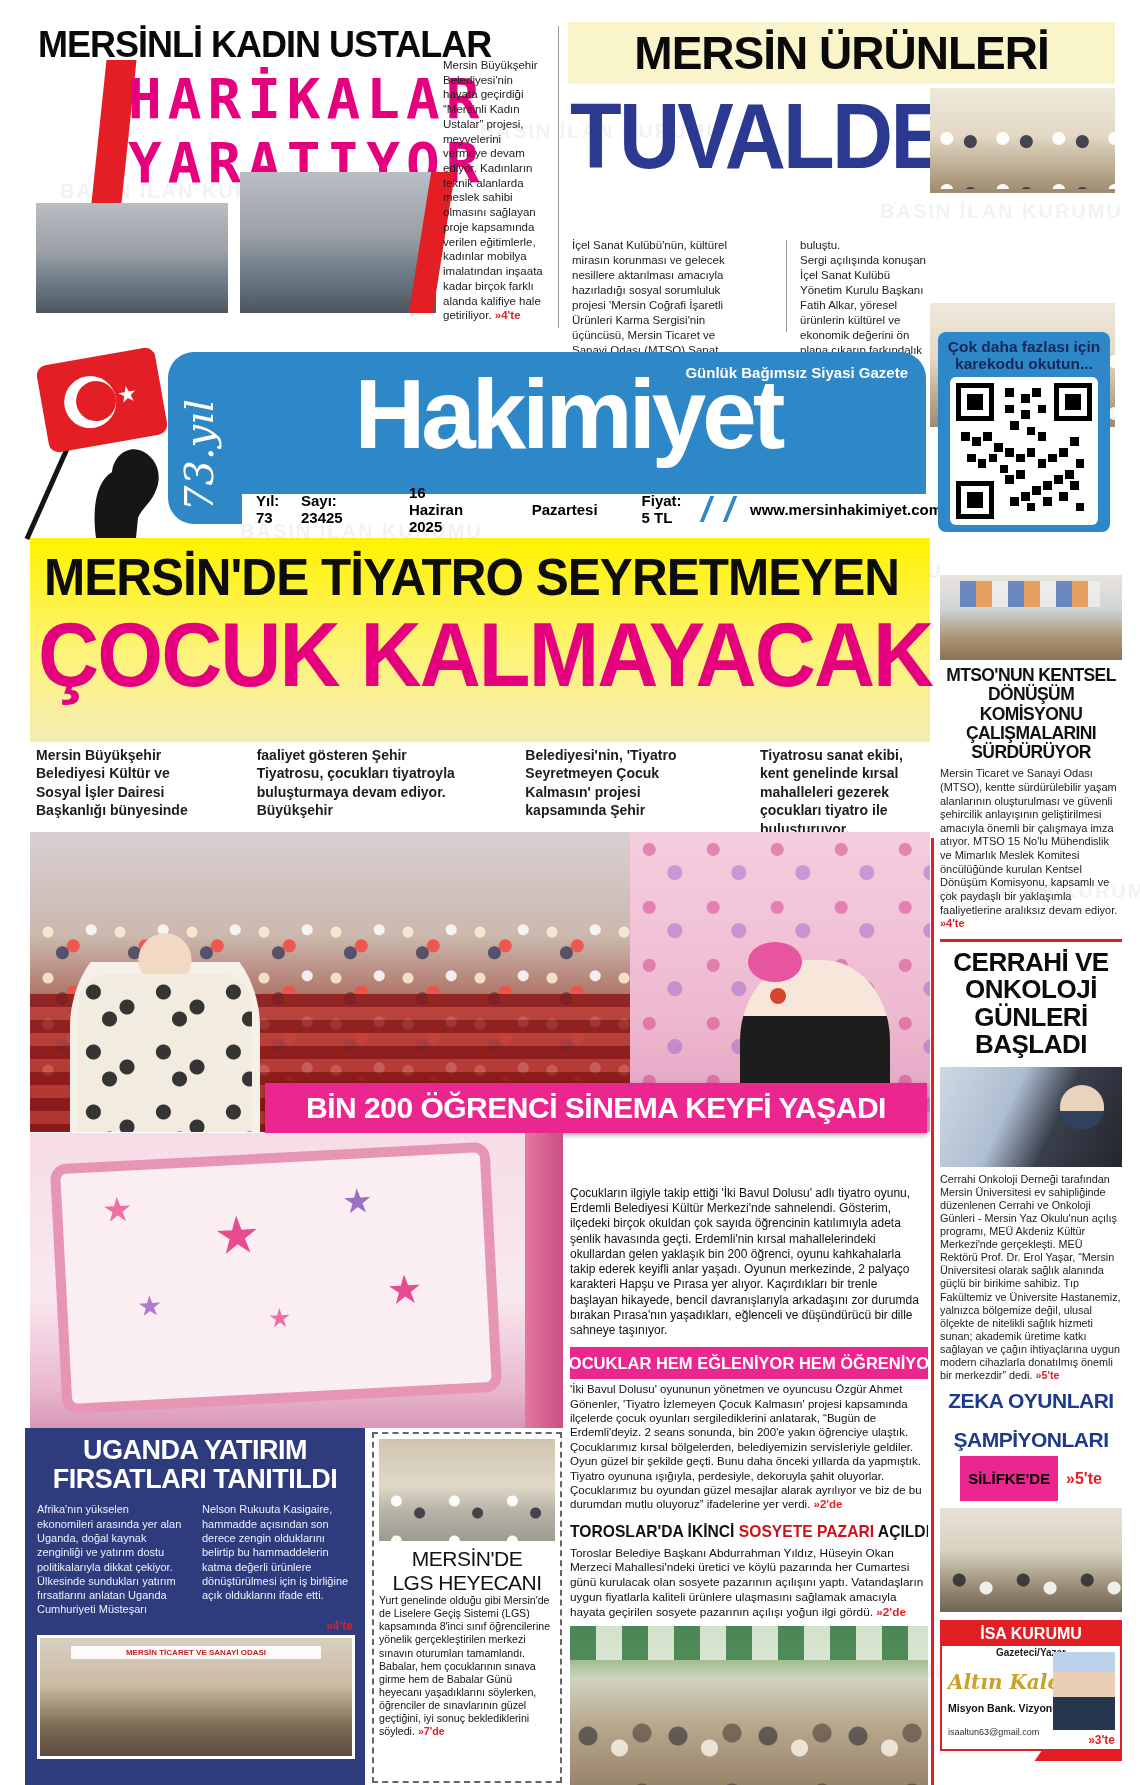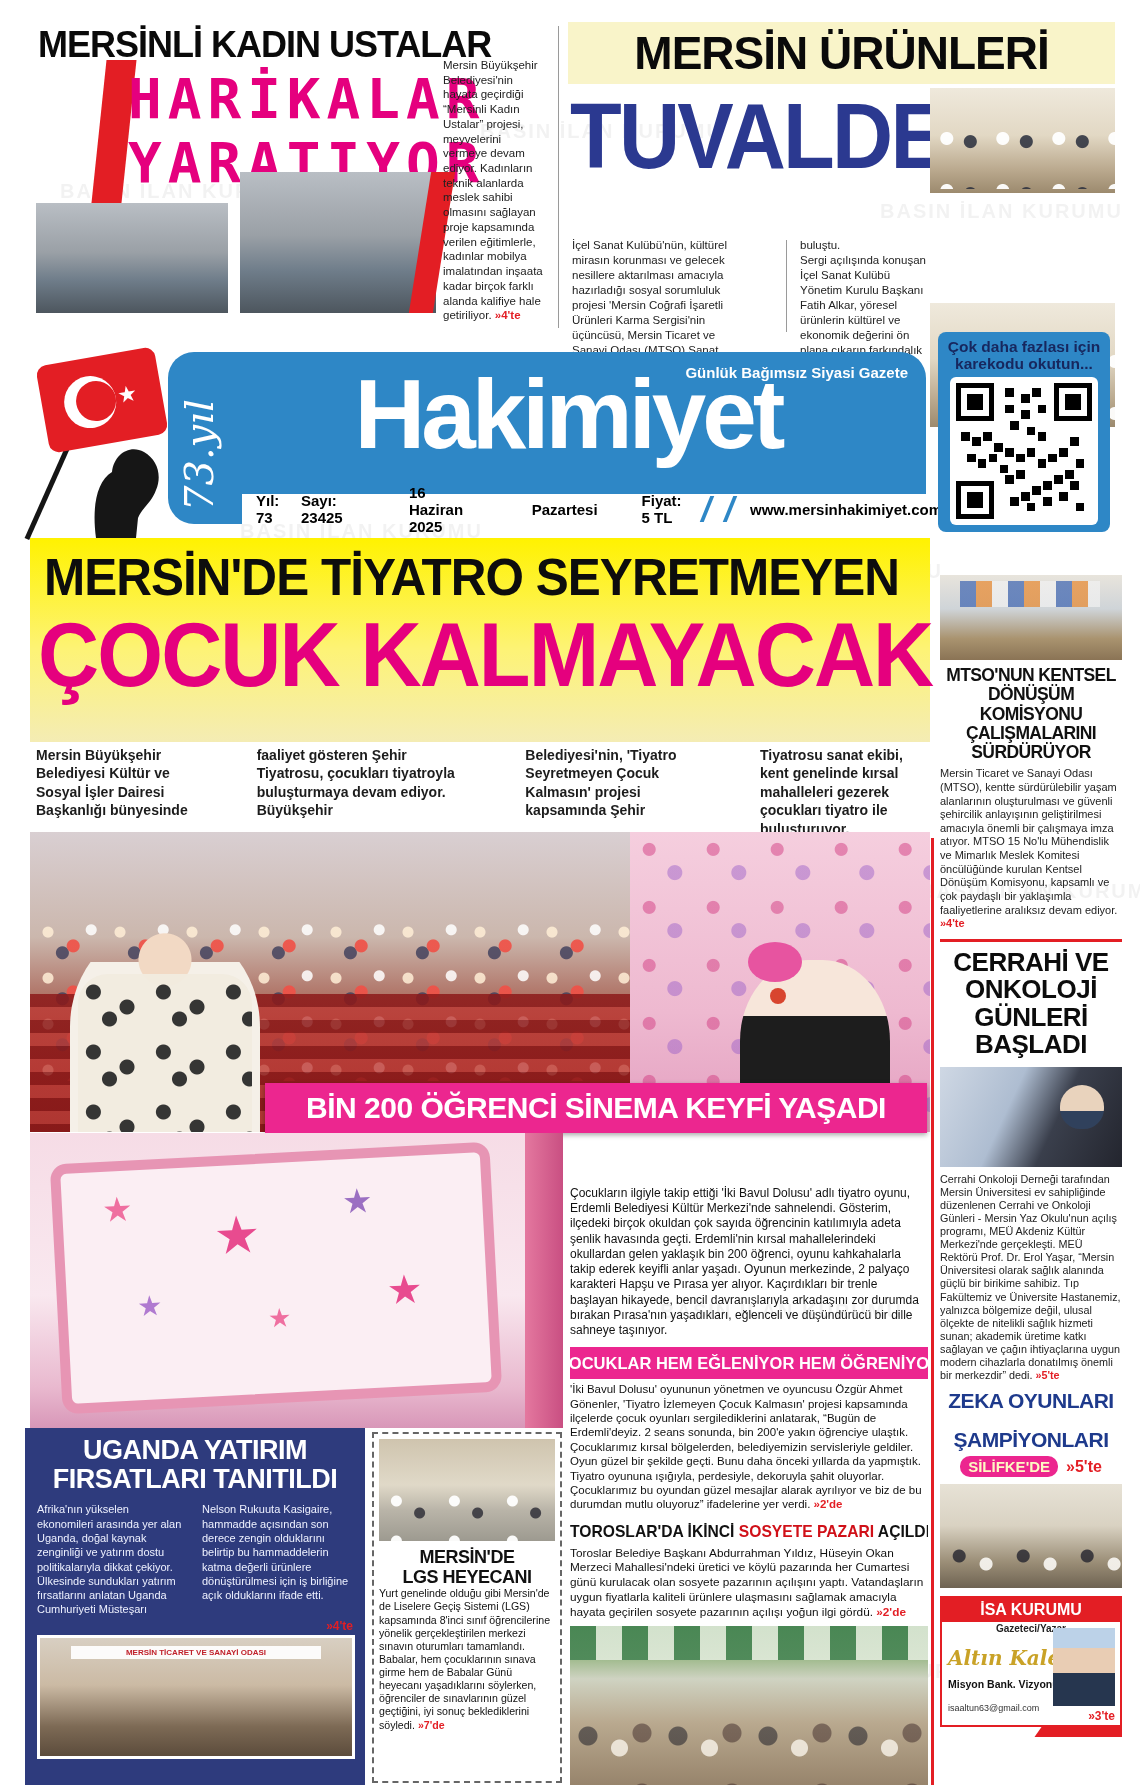--- a/index.html
+++ b/index.html
@@ -111,39 +111,39 @@
   .ug-photo{position:relative;margin-top:2px;width:312px;height:118px;border:3px solid #fff;
     background:linear-gradient(180deg,#d8cfc2 0%,#cbbaa4 40%,#7d6a55 75%,#5c4c3c 100%);}
   .ug-cap{position:absolute;left:10%;top:8px;width:80%;background:rgba(255,255,255,.92);color:#c0202a;
     font-size:8px;font-weight:800;text-align:center;padding:2px 0;}
   
   .lgs{left:372px;top:1432px;width:190px;height:351px;background:#fff;border:2px dashed #666;box-sizing:border-box;padding:5px;z-index:6;}
   .lgs-photo{width:176px;height:102px;background:linear-gradient(180deg,#cfc4ae 0%,#e0d9c8 45%,#b9b4a8 70%,#9d9a90 100%);position:relative;}
   .lgs-photo:after{content:"";position:absolute;left:0;bottom:0;width:100%;height:52px;
     background-image:radial-gradient(circle at 30% 30%,rgba(255,255,255,.95) 0 5px,transparent 6px),
       radial-gradient(circle at 70% 60%,rgba(40,40,50,.8) 0 5px,transparent 6px);background-size:58px 40px;}
-  .lgs-h{margin-top:6px;text-align:center;font-size:18px;font-weight:700;line-height:1.12;letter-spacing:-.5px;}
+  .lgs-h{margin-top:6px;text-align:center;font-size:21px;font-weight:400;line-height:1.12;letter-spacing:-.5px;}
   .lgs-b{font-size:10.6px;line-height:1.24;color:#111;}
   
   .redline{left:931px;top:838px;width:3px;height:947px;background:#e31e24;}
   .rcol{left:940px;top:575px;width:182px;height:1210px;overflow:hidden;}
   .r-photo1{width:182px;height:85px;background:linear-gradient(180deg,#e8e4dc 0%,#cfd4d8 40%,#a9936f 75%,#8a7355 100%);position:relative;}
   .r-photo1:before{content:"";position:absolute;top:6px;left:20px;width:140px;height:26px;
     background:repeating-linear-gradient(90deg,#3a62b0 0 16px,#e8872c 16px 32px,#f2f2f2 32px 48px);opacity:.7;}
   .mtso-h{margin-top:6px;text-align:center;font-size:17.5px;font-weight:900;line-height:1.1;letter-spacing:-.6px;}
   .mtso-b{margin-top:5px;font-size:11px;line-height:1.24;color:#222;}
   .redrule{margin-top:8px;height:3px;background:#e31e24;}
   .cer-h{margin-top:7px;text-align:center;font-size:26px;font-weight:800;line-height:1.06;letter-spacing:-.5px;color:#0c0c0c;}
   .cer-photo{margin-top:8px;width:182px;height:100px;background:linear-gradient(115deg,#cfd8e4 0%,#aebdd1 38%,#3a3f4c 62%,#23252e 100%);position:relative;}
   .cer-photo:after{content:"";position:absolute;right:18px;top:18px;width:44px;height:44px;border-radius:50% 50% 46% 46%;
     background:linear-gradient(180deg,#e9d3bd 0 60%,#30415c 60% 100%);}
   .cer-b{margin-top:6px;font-size:10.8px;line-height:1.21;color:#222;}
   .zeka-h{margin-top:8px;text-align:center;color:#1e3a8c;font-weight:900;font-size:21px;line-height:1.08;letter-spacing:-.5px;}
   .zeka-row{margin-top:5px;display:flex;align-items:center;justify-content:center;gap:8px;}
-  .zeka-chip{background:#ec268f;color:#fef9c3;font-weight:900;font-size:15px;padding:2px 8px;border-radius:10px;}
+  .zeka-chip{background:#ec268f;color:#000000;font-weight:900;font-size:15px;padding:14px 8px;}
   .zeka-photo{margin-top:7px;width:182px;height:104px;background:linear-gradient(180deg,#e7e2d6 0%,#d9d2c2 40%,#9b8e77 75%,#6e6352 100%);position:relative;}
   .zeka-photo:after{content:"";position:absolute;left:0;bottom:8px;width:100%;height:40px;
     background-image:radial-gradient(circle at 30% 40%,rgba(35,35,45,.8) 0 6px,transparent 7px),
       radial-gradient(circle at 72% 60%,rgba(250,248,244,.9) 0 6px,transparent 7px);background-size:64px 40px;}
   .isa{margin-top:8px;width:182px;height:131px;border:2px solid #e31e24;box-sizing:border-box;position:relative;background:#fff;}
   .isa-head{height:24px;background:#e31e24;color:#fff;font-weight:900;font-size:16px;display:flex;align-items:center;justify-content:center;}
   .isa-role{text-align:center;font-size:10px;font-weight:700;color:#222;margin-top:1px;}
   .isa-brand{position:absolute;left:6px;top:48px;font-family:"DejaVu Serif",serif;font-style:italic;font-weight:700;font-size:20px;color:#c9a227;}
   .isa-col{position:absolute;left:6px;top:80px;font-size:10.5px;font-weight:800;color:#111;}
   .isa-mail{position:absolute;left:6px;top:105px;font-size:9px;color:#333;}

